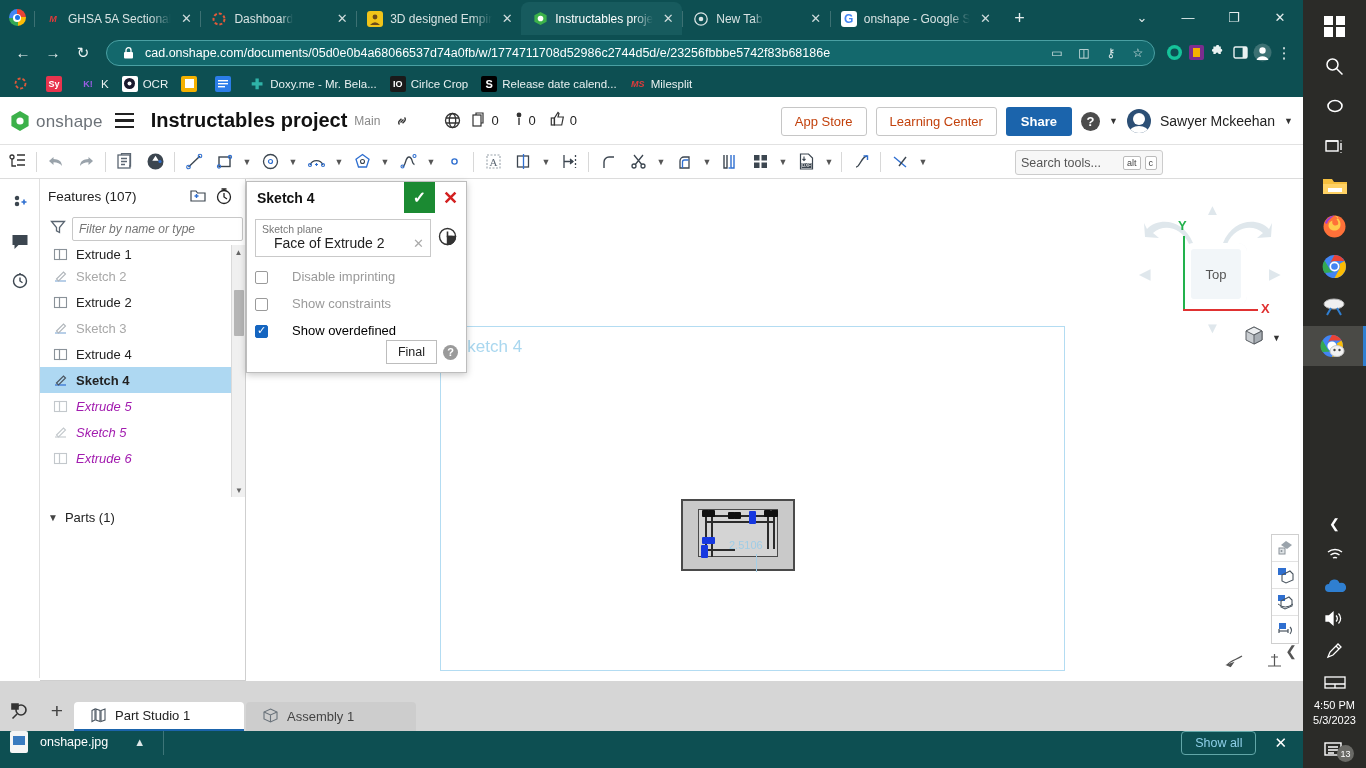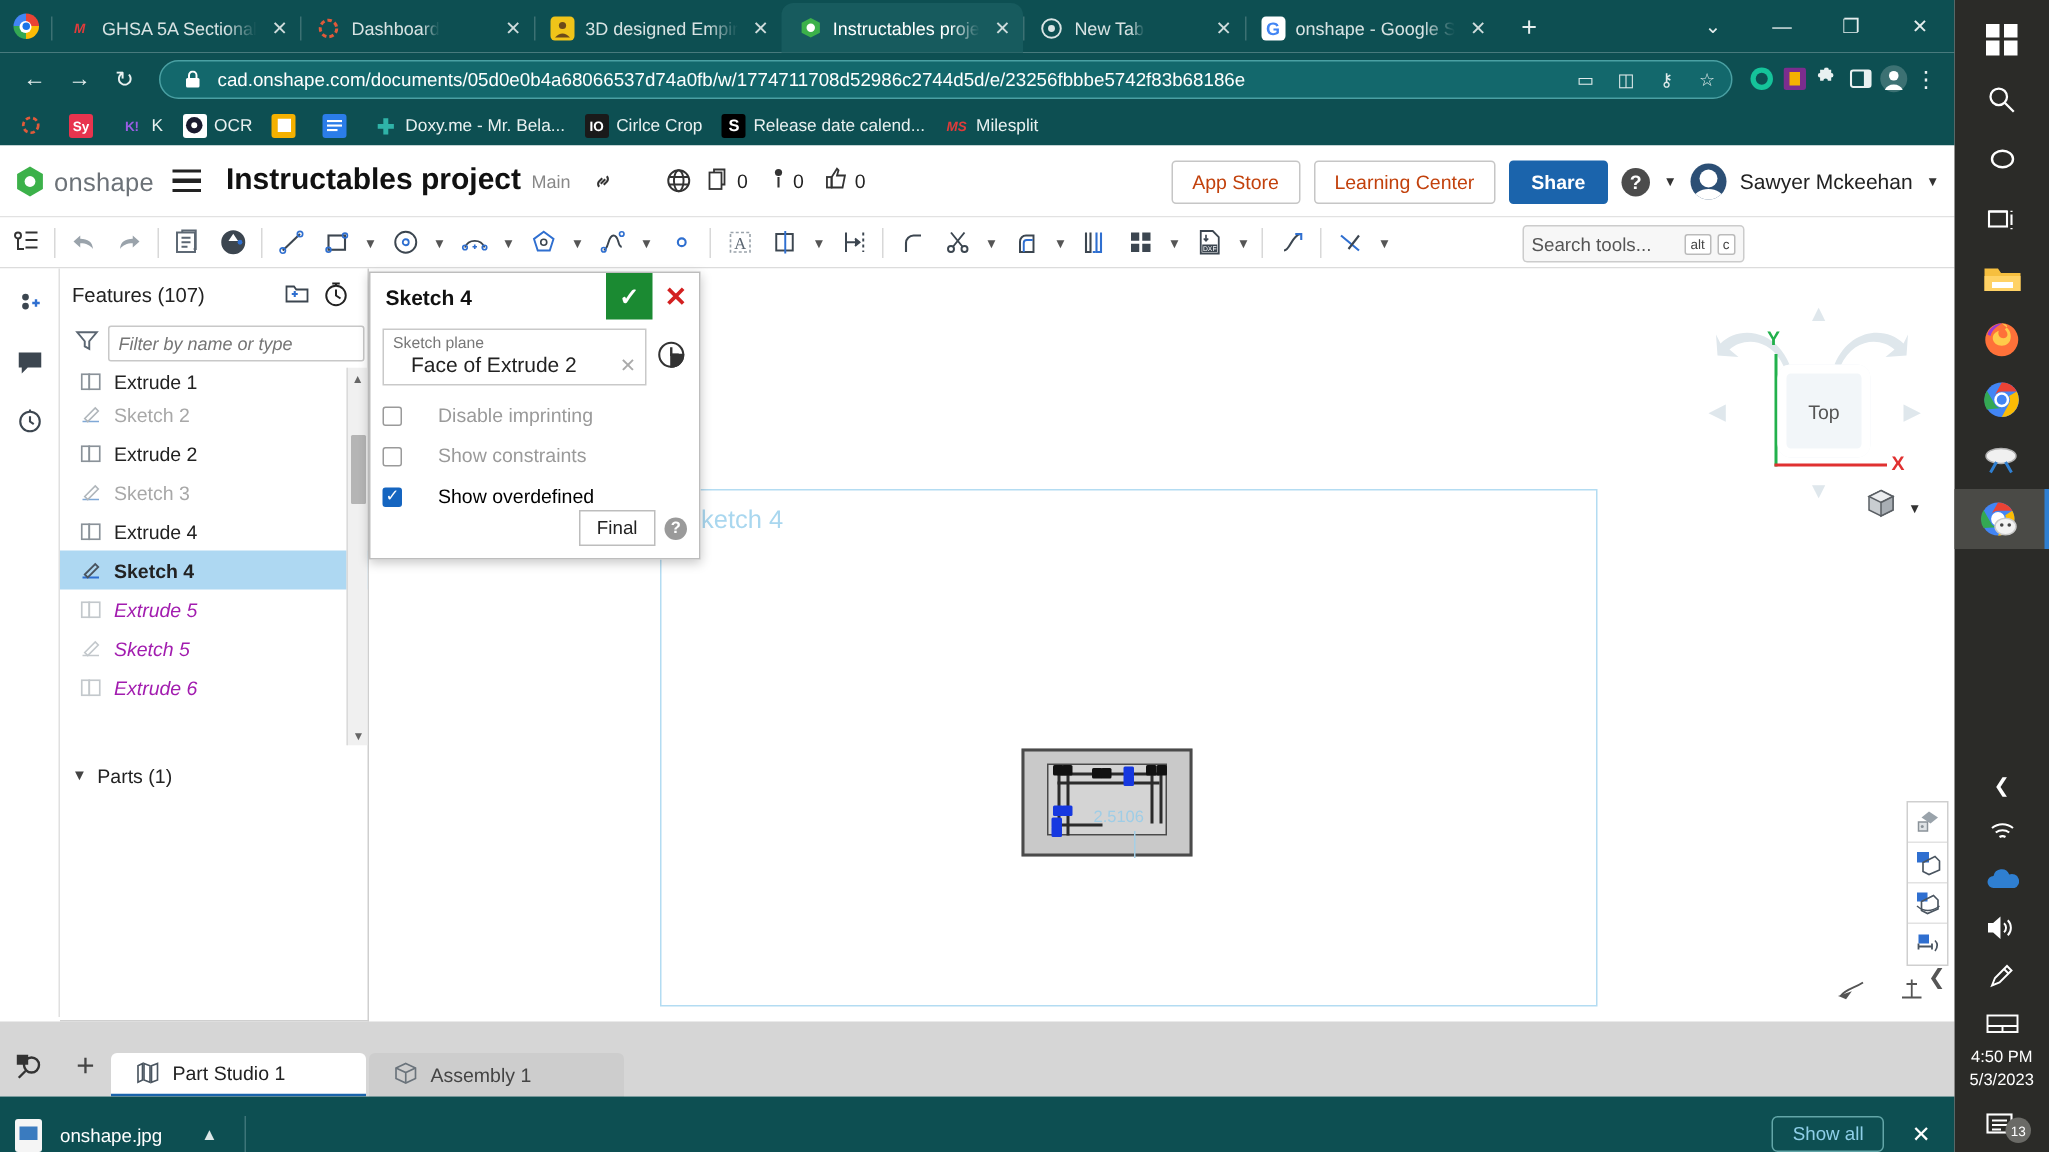--- a/index.html
+++ b/index.html
@@ -267,21 +267,21 @@
   .bb-tab {
     height: 29px; display: flex; align-items: center; gap: 8px; padding: 0 16px;
     font-size: 13px; color: #444; background: #cdcdcd; margin-right: 2px;
     border-radius: 4px 4px 0 0; min-width: 170px;
   }
   .bb-tab.active { background: #fff; color: #222; border-bottom: 2px solid #1b64ac; }
 
   
   .shelf {
     position: absolute; left: 0; bottom: 0; width: 1303px; height: 37px;
-    background: #0d4f52; display: flex; align-items: flex-end; padding: 0 10px;
+    background: #0d4f52; display: flex; align-items: flex-start; padding: 0 10px;
   }
   .dl-item { display: flex; align-items: center; gap: 12px; color: #ffffff; font-size: 12.5px; }
   .dl-ic { width: 18px; height: 22px; background: #f5f5f5; border-radius: 2px; position: relative; }
   .dl-ic::after { content:''; position:absolute; left:3px; top:5px; width:12px; height:9px;
      background: #3a7bbf; }
   .dl-caret { color: #dde8e8; font-size: 11px; margin-left: 14px; }
   .shelf-sep { width: 1px; height: 24px; background: #3d7578; margin-left: 18px; }
   .shelf-right { margin-left: auto; display: flex; align-items: center; gap: 12px; }
   .show-all { border: 1px solid #62a6a8; border-radius: 4px; background: transparent;
      color: #8ecfe8; font-size: 12.5px; padding: 4px 13px; font-family: inherit; }

